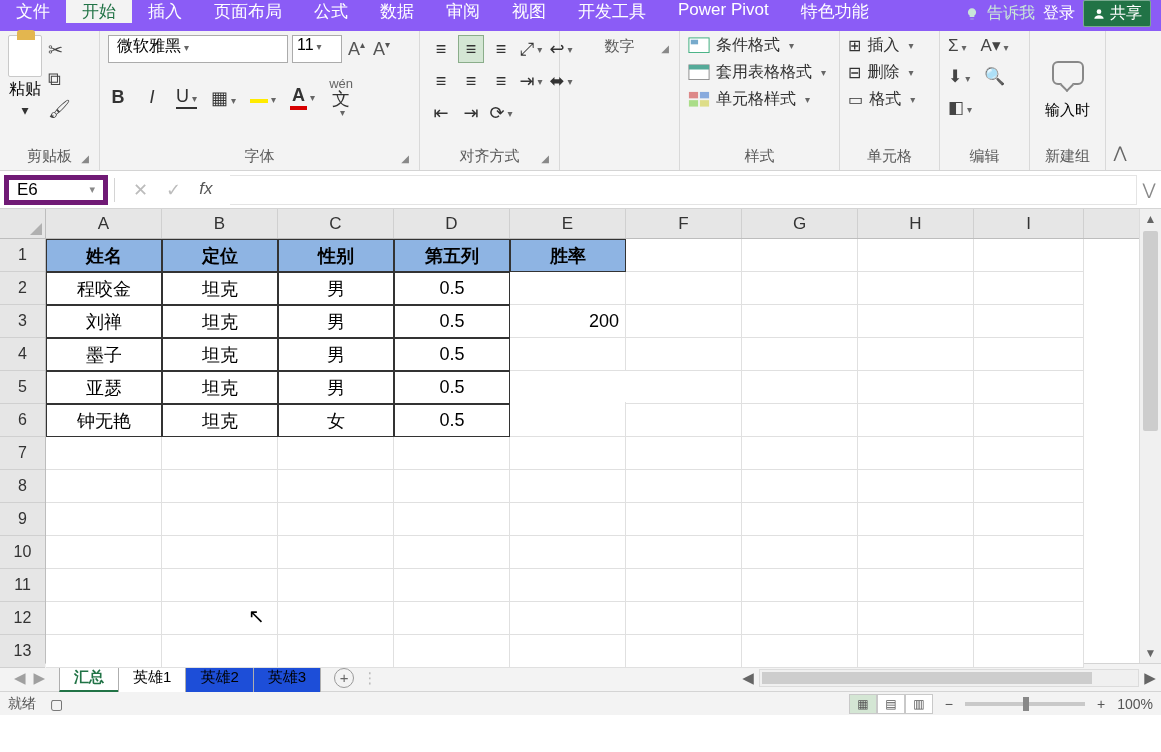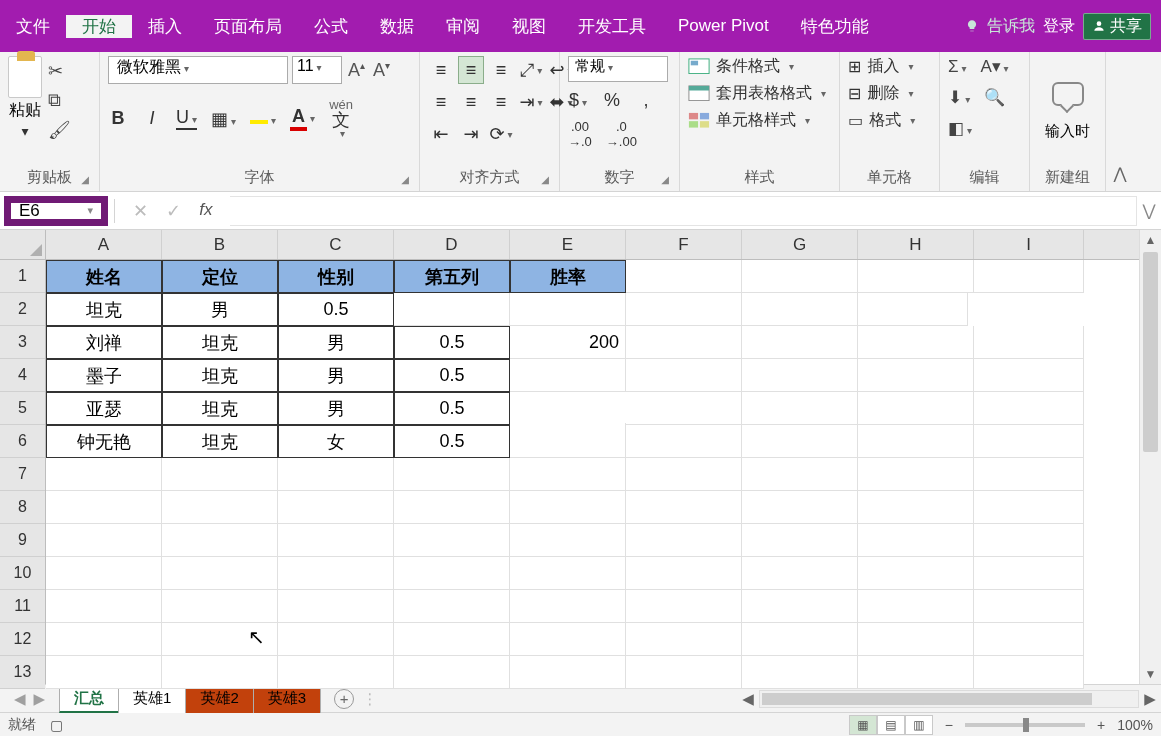--- a/index.html
+++ b/index.html
@@ -1,19 +1,19 @@
 <!DOCTYPE html>
 <html><head>
 <meta charset="utf-8">
 <style>
 * { margin: 0; padding: 0; box-sizing: border-box; font-family: "Microsoft YaHei", "微软雅黑", sans-serif; }
 body { background: #fff; width: 1161px; height: 752px; overflow: hidden; position: relative; }
 
 
-.menu-tabs { background: #a21caf; height: 52px; display: flex; align-items: center; color: #fff; font-size: 17px; }
+.menu-tabs { background: #8b5cf6; height: 31px; display: flex; align-items: flex-start; color: #fff; font-size: 17px; }
 .menu-tab { padding: 0 16px; display: flex; align-items: center; cursor: pointer; }
 .menu-tab.active { background: #f3f3f3; color: #217346; }
 .menu-right { margin-left: auto; display: flex; align-items: center; gap: 8px; padding-right: 10px; font-size: 16px; color: #c8e5d8; }
 .menu-right .login { color:#fff; }
 .menu-right .share { background:#217346; border:1px solid rgba(255,255,255,.4); padding:2px 8px; border-radius:2px; display:flex; align-items:center; gap:4px; color:#fff; }
 .bulb { display:inline-block; width:14px; height:14px; }
 
 
 .ribbon { background:#f3f3f3; height:140px; display:flex; border-bottom:1px solid #d4d4d4; }
 .ribbon-group { border-right:1px solid #d9d9d9; padding:4px 8px 2px 8px; display:flex; flex-direction:column; justify-content:space-between; position:relative; }
@@ -58,21 +58,21 @@
 .edit-row { display:flex; gap:14px; align-items:center; font-size:17px; color:#444; }
 
 .newgrp { display:flex; flex-direction:column; align-items:center; justify-content:center; gap:16px; padding:4px 6px; }
 .bubble { width:32px; height:24px; border:2px solid #888; border-radius:6px; position:relative; }
 .bubble::after { content:""; position:absolute; bottom:-7px; left:8px; width:8px; height:8px; border-left:2px solid #888; border-bottom:2px solid #888; transform:rotate(-45deg); background:#f3f3f3; }
 
 .collapse-rib { width:28px; display:flex; align-items:flex-end; justify-content:center; padding-bottom:8px; color:#666; }
 
 
 .fbar { height:38px; border-bottom:1px solid #d4d4d4; display:flex; align-items:center; background:#fff; }
-.namebox { width:104px; height:30px; border:7px solid #701a75; margin:0 6px 0 4px; padding:0 8px; font-size:17px; display:flex; align-items:center; justify-content:space-between; }
+.namebox { width:104px; height:30px; border:5px solid #701a75; margin:0 6px 0 4px; padding:0 8px; font-size:17px; display:flex; align-items:center; justify-content:space-between; }
 .fbar-btns { display:flex; gap:18px; padding:0 18px; color:#bcbcbc; font-size:18px; }
 .fx { font-style:italic; color:#555; font-size:17px; }
 .formula-input { flex:1; height:30px; border:1px solid #e4e4e4; border-left:none; padding:0 8px; font-size:16px; }
 .fbar-exp { width:24px; text-align:center; color:#888; }
 
 
 .grid-wrap { position:relative; height:454px; display:flex; }
 .rowhdrs { width:46px; background:#e6e6e6; border-right:1px solid #bdbdbd; }
 .corner { height:30px; border-bottom:1px solid #bdbdbd; background:#e6e6e6; position:relative; }
 .corner::after { content:""; position:absolute; right:3px; bottom:3px; width:0; height:0; border-style:solid; border-width:0 0 12px 12px; border-color:transparent transparent #b0b0b0 transparent; }
@@ -90,21 +90,21 @@
 .vscroll .arr { height:20px; text-align:center; color:#666; font-size:12px; line-height:20px; }
 .vscroll .thumb { position:absolute; left:3px; right:3px; top:22px; height:200px; background:#cdcdcd; border-radius:2px; }
 
 .cursor-arrow { position:absolute; left:248px; top:395px; font-size:20px; color:#000; pointer-events:none; z-index:50; }
 
 
 .sheet-bar { height:28px; display:flex; align-items:center; background:#f3f3f3; border-top:1px solid #d4d4d4; font-size:15px; }
 .sheet-nav { display:flex; gap:8px; padding:0 14px; color:#a0a0a0; }
 .sheet-tab { padding:3px 14px; border:1px solid #aeaeae; border-bottom:none; background:#fff; margin-right:-1px; }
 .sheet-tab.active { background:#fff; border-bottom:2px solid #217346; color:#217346; font-weight:bold; }
-.sheet-tab.y { background:#c2410c; }
+.sheet-tab.y { background:#1d4ed8; }
 .sheet-add { margin-left:14px; width:20px; height:20px; border:1px solid #999; border-radius:50%; display:flex; align-items:center; justify-content:center; color:#666; }
 .sheet-hscroll { margin-left:auto; display:flex; align-items:center; gap:0; }
 .sheet-hscroll .trk { width:380px; height:18px; background:#f0f0f0; border:1px solid #dcdcdc; position:relative; }
 .sheet-hscroll .trk .th2 { position:absolute; left:2px; top:2px; bottom:2px; width:330px; background:#cdcdcd; }
 .sheet-hscroll .ar { width:22px; text-align:center; color:#666; }
 .sheet-grip { color:#bbb; padding:0 8px; letter-spacing:-2px; }
 
 
 .status { height:24px; background:#f3f3f3; border-top:1px solid #d4d4d4; display:flex; align-items:center; font-size:14px; color:#555; padding:0 8px; }
 .status-right { margin-left:auto; display:flex; align-items:center; gap:12px; }
@@ -207,34 +207,20 @@
       <span class="btn-icon">⇤</span>
       <span class="btn-icon">⇥</span>
       <span class="btn-icon dd">⟳</span>
       <span></span>
         <span></span>
     </div>
     <div class="ribbon-group-label"><span>对齐方式</span><span class="dlg-arrow">◢</span></div>
   </div>
 
   <div class="ribbon-group" style="width:120px">
-    <div style="display:flex;flex-direction:column;flex:1">
-      <div class="num-top">
-          <div class="num-combo dd">常规</div>
-        </div>
-      <div class="num-row">
-        <span class="btn-icon dd">$</span>
-        <span class="btn-icon">%</span>
-        <span class="btn-icon">,</span>
-      </div>
-      <div class="num-row">
-        <span class="btn-icon" style="font-size:13px">.00<br>→.0</span>
-        <span class="btn-icon" style="font-size:13px">.0<br>→.00</span>
-      </div>
-    </div>
     <div class="ribbon-group-label"><span>数字</span><span class="dlg-arrow">◢</span></div>
   </div>
 
   <div class="ribbon-group" style="width:160px">
     <div class="style-rows" style="flex:1">
       <div class="style-item dd">
           <span class="style-ico">
             <svg viewBox="0 0 24 18">
               <rect x="1" y="1" width="22" height="16" fill="#fff" stroke="#3a7"></rect>
               <rect x="3" y="3" width="8" height="5" fill="#7ac"></rect>
@@ -364,20 +350,21 @@
           <div class="cell th" style="width: 116px;">定位</div>
           <div class="cell th" style="width: 116px;">性别</div>
           <div class="cell th" style="width: 116px;">第五列</div>
           <div class="cell th" style="width: 116px;">胜率</div>
           <div class="cell" style="width: 116px;"></div>
           <div class="cell" style="width: 116px;"></div>
           <div class="cell" style="width: 116px;"></div>
           <div class="cell" style="width: 110px;"></div>
         </div>
         <div class="row">
+          <div class="cell td" style="width: 116px;">程咬金</div>
           <div class="cell td" style="width: 116px;">坦克</div>
           <div class="cell td" style="width: 116px;">男</div>
           <div class="cell td" style="width: 116px;">0.5</div>
           <div class="cell" style="width: 116px;"></div>
           <div class="cell" style="width: 116px;"></div>
           <div class="cell" style="width: 116px;"></div>
           <div class="cell" style="width: 116px;"></div>
           <div class="cell" style="width: 110px;"></div>
         </div>
         <div class="row">

